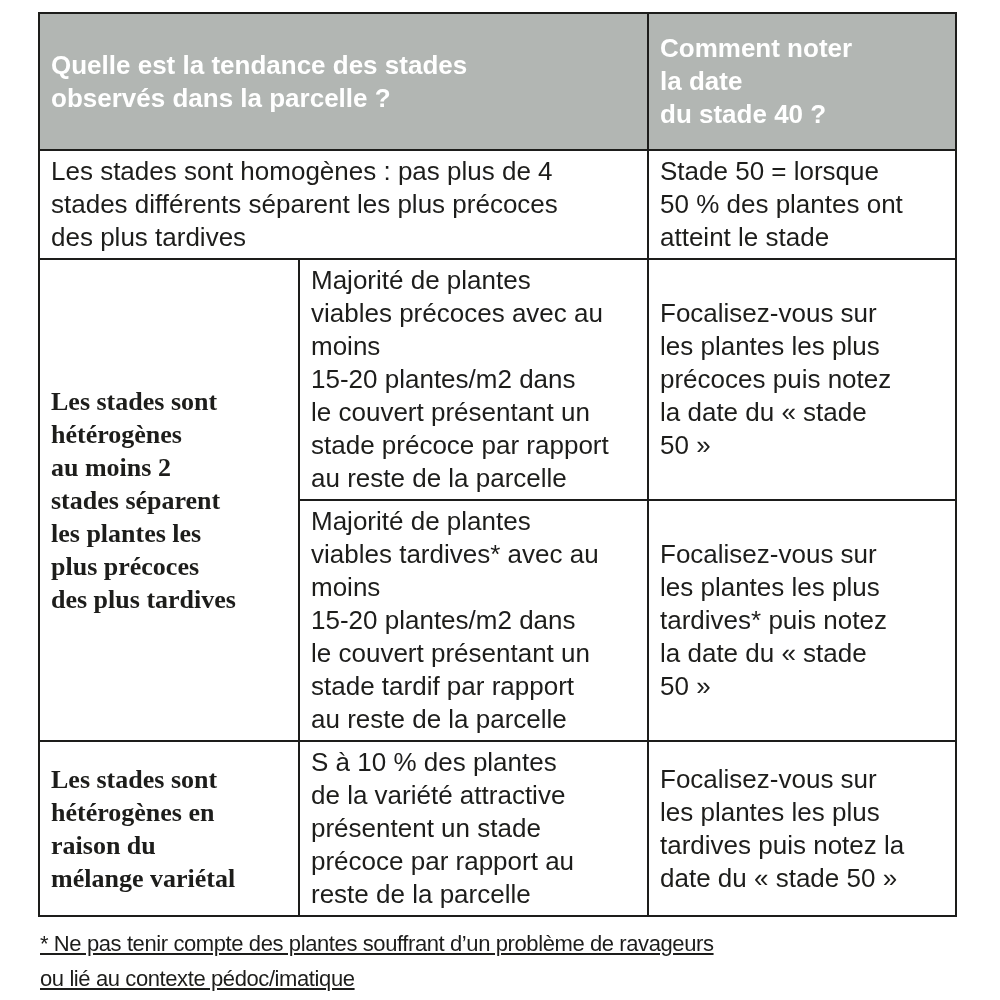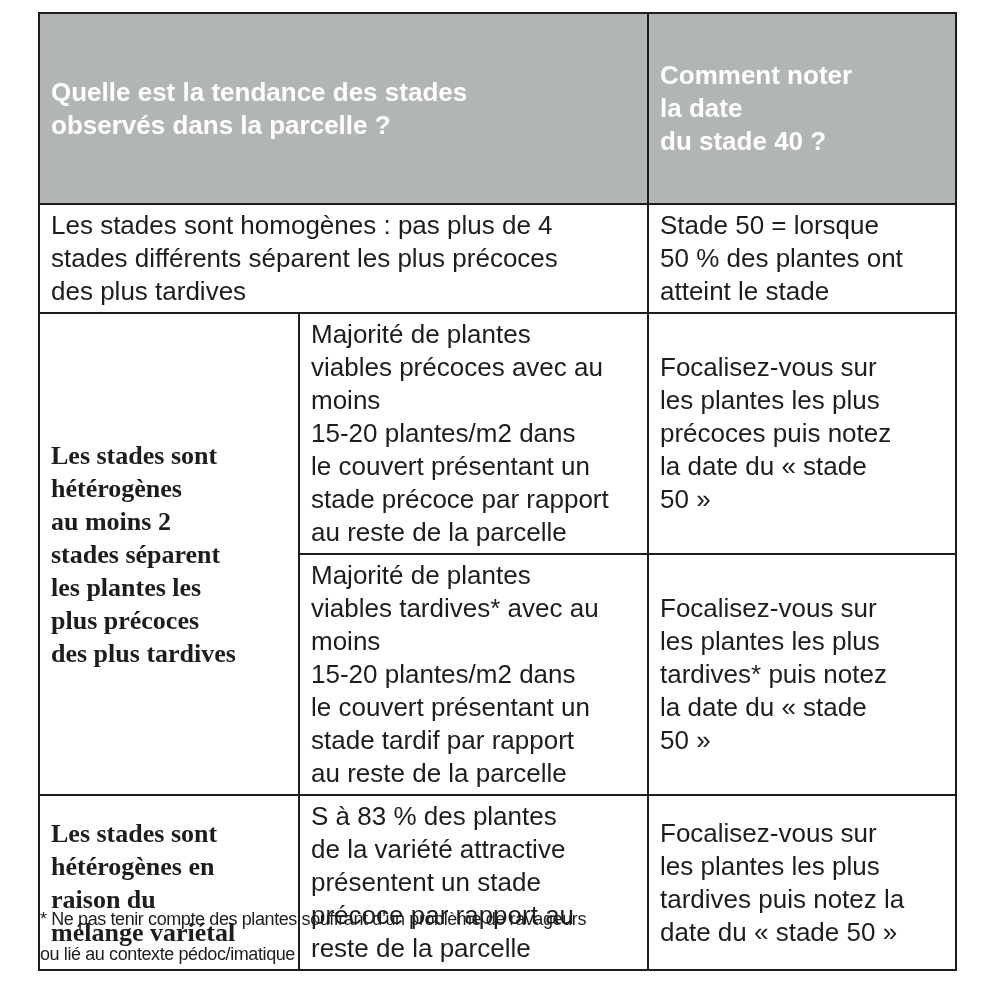--- a/index.html
+++ b/index.html
@@ -34,40 +34,41 @@
   td.hdr{
     background:var(--header-bg);
     color:var(--header-text);
     font-weight:bold;
     font-size:29px;
     line-height:38px;
     padding-left:13px;
   }
   td.situation-bold{font-weight:bold;line-height:35px;font-family:Liberation Serif, serif;}
   .footnote{
-    position:absolute;left:40px;top:902px;width:930px;
-    font-size:18px;line-height:35px;
+    position:absolute;left:40px;top:926px;width:930px;
+    font-size:22px;line-height:35px;
     white-space:pre-line;
     letter-spacing:-0.4px;
+    text-decoration:underline;
   }
 </style>
 </head>
 <body>
 
 <div class="sheet">
 
   <table class="stade-table">
     <colgroup>
       <col style="width:260px">
       <col style="width:349px">
       <col style="width:308px">
     </colgroup>
 
     <tbody>
-        <tr style="height:191px">
+        <tr style="height:137px">
       <td class="hdr" colspan="2">Quelle est la tendance des stades
 observés dans la parcelle ?</td>
       <td class="hdr">Comment noter
 la date
 du stade 40 ?</td>
     </tr>
 
     <tr style="height:104px">
       <td colspan="2">Les stades sont homogènes : pas plus de 4
 stades différents séparent les plus précoces
@@ -112,21 +113,21 @@
 tardives* puis notez
 la date du « stade
 50 »</td>
     </tr>
 
     <tr style="height:171px">
       <td class="situation-bold">Les stades sont
 hétérogènes en
 raison du
 mélange variétal</td>
-      <td>S à 83 % des plantes
+      <td>S à 10 % des plantes
 de la variété attractive
 présentent un stade
 précoce par rapport au
 reste de la parcelle</td>
       <td>Focalisez-vous sur
 les plantes les plus
 tardives puis notez la
 date du « stade 50 »</td>
     </tr>
   </tbody>

